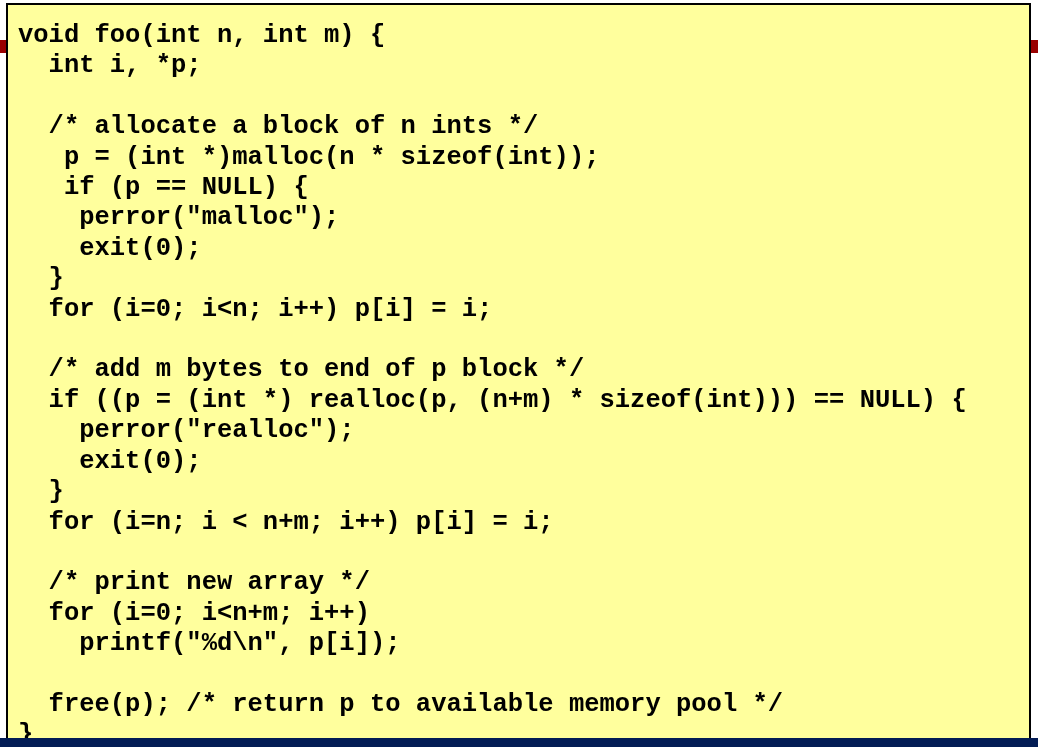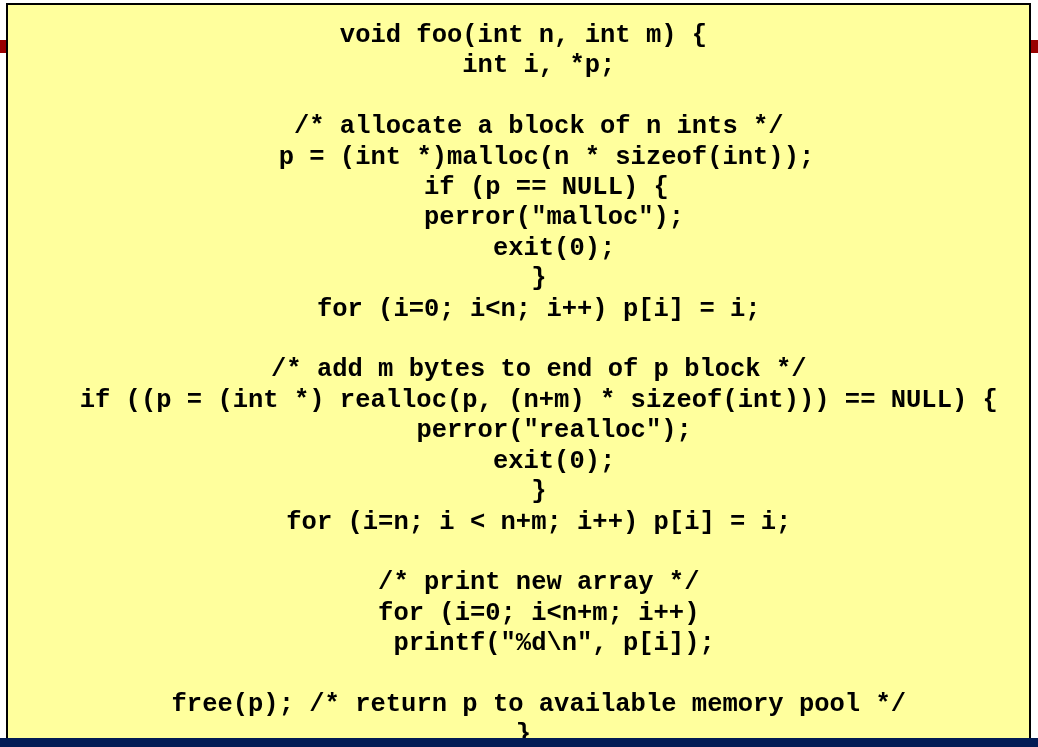--- a/index.html
+++ b/index.html
@@ -28,21 +28,20 @@
     position: absolute;
     left: 6px;
     top: 3px;
     width: 1025px;
     height: 744px;
     box-sizing: border-box;
     background: var(--panel-yellow, #FFFF9D);
     border: 2px solid var(--panel-border, #000000);
     z-index: 1;
     overflow: hidden;
-    text-align: center;
   }
   .code {
     margin: 0;
     padding: 16px 0 0 10px;
     font-family: "Liberation Mono", "DejaVu Sans Mono", monospace;
     font-weight: bold;
     font-size: 25.5px;
     line-height: 30.4px;
     color: var(--code-text, #000000);
     white-space: pre;

